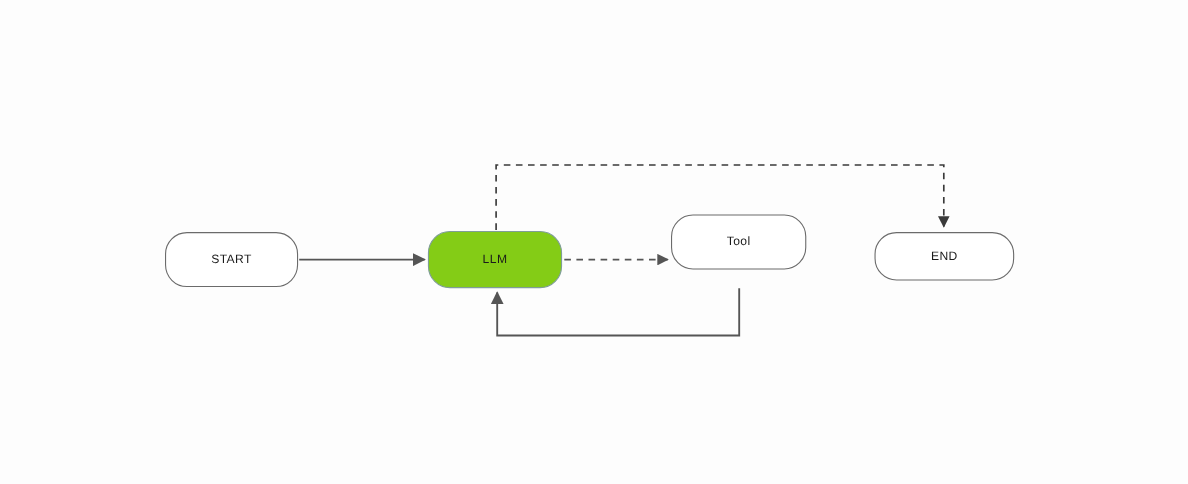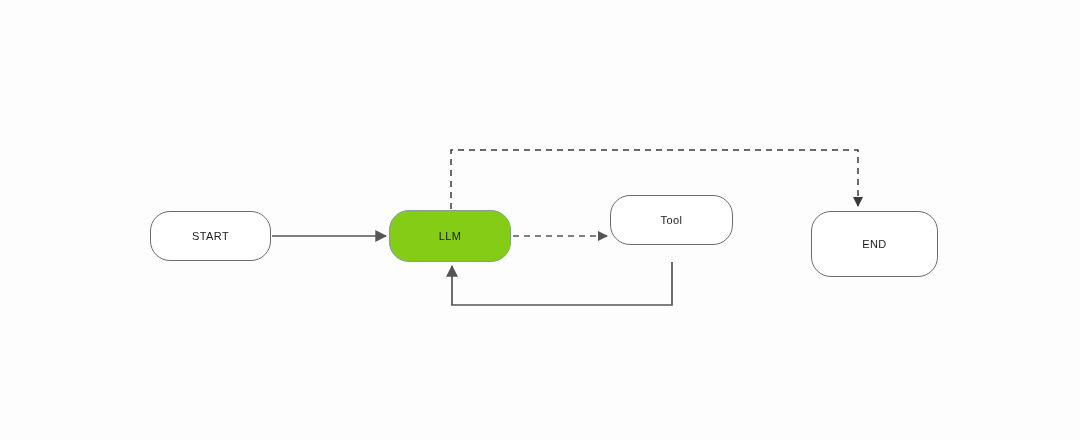--- a/index.html
+++ b/index.html
@@ -78,17 +78,17 @@
   </div>
 
   <div class="node accent" style="left:389px; top:210px; width:122px; height:52px;">
     <span class="node-label">LLM</span>
   </div>
 
   <div class="node" style="left:610px; top:195px; width:123px; height:50px;">
     <span class="node-label">Tool</span>
   </div>
 
-  <div class="node" style="left:795px; top:211px; width:127px; height:66px;margin-left:16px;">
+  <div class="node" style="left:795px; top:211px; width:127px; height:44px;">
     <span class="node-label">END</span>
   </div>
 
 </div>
 
 </body></html>

